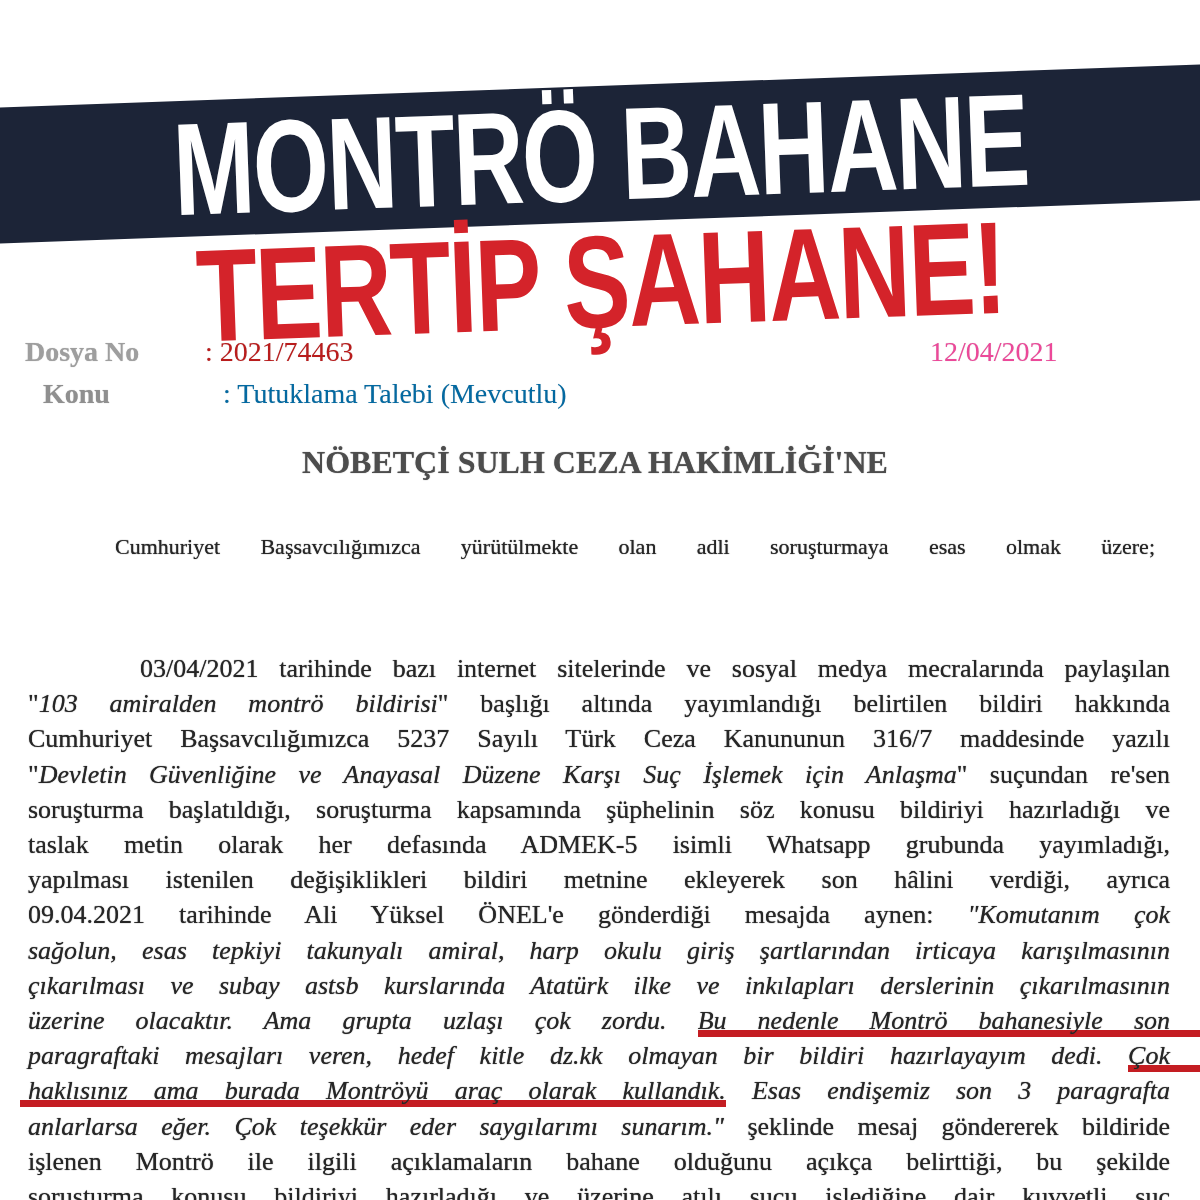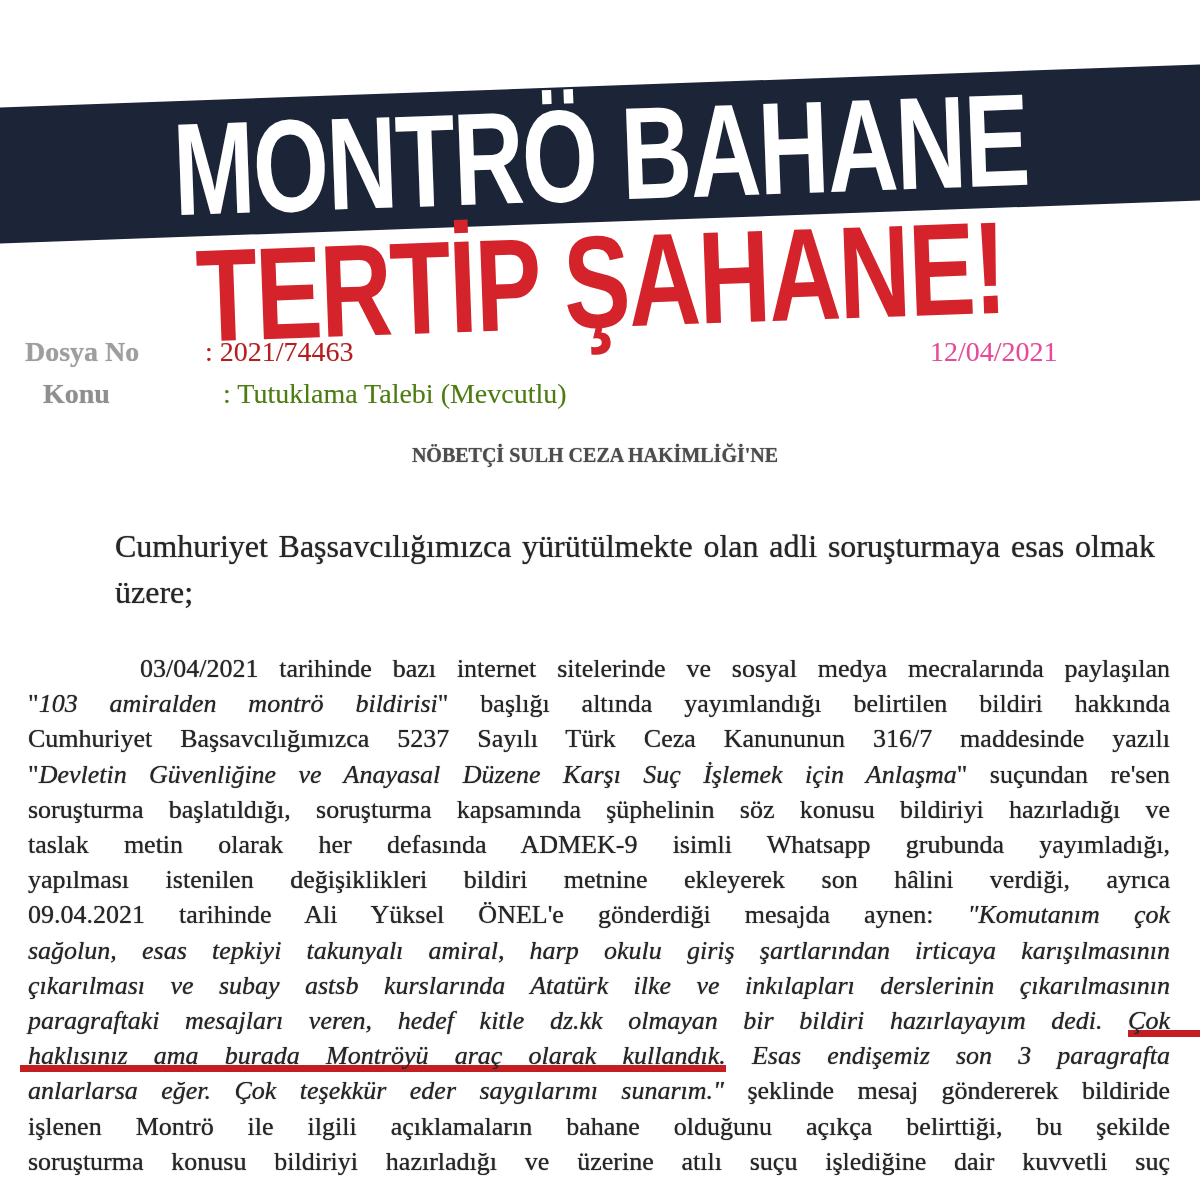--- a/index.html
+++ b/index.html
@@ -32,27 +32,27 @@
     font-size:105px;letter-spacing:-2px;color:var(--red-color,#d4232a);
     transform:scale(0.95,1.25);white-space:nowrap;line-height:1;
   }
   
   .doc{position:absolute;inset:0;z-index:1;color:#262626;filter:blur(0.35px);}
   .hdr-row1{position:absolute;top:336px;left:0;width:1200px;height:36px;font-size:28px;}
   .hdr-row2{position:absolute;top:378px;left:0;width:1200px;height:36px;font-size:28px;margin-left:18px;}
   .hdr-label{position:absolute;left:25px;font-weight:bold;color:#9e9e9e;text-shadow:0 0 1px #b5b5b5;}
   .hdr-label.k{color:#8f8f8f;}
   .hdr-value{position:absolute;left:205px;color:#b91c1c;text-shadow:0 0 1px #cfcfcf;}
-  .hdr-value.k{color:#4d7c0f;}
+  .hdr-value.k{color:#0369a1;}
   .hdr-date{position:absolute;left:930px;color:#ec4899;text-shadow:0 0 1px #d5d5d5;}
   .court-heading{
     position:absolute;top:444px;left:0;width:1190px;text-align:center;
-    font-weight:bold;font-size:20px;color:#4d4d4d;text-shadow:0 0 1px #6a6a6a;
+    font-weight:bold;font-size:32px;color:#4d4d4d;text-shadow:0 0 1px #6a6a6a;
   }
-  .intro{position:absolute;top:524px;left:115px;width:1040px;font-size:32px;line-height:45.5px;}
+  .intro{position:absolute;top:524px;left:115px;width:1040px;font-size:22px;line-height:45.5px;}
   .intro .iline{text-shadow:0 0 1px #3c3c3c;}
   .intro .iline.just{text-align:justify;text-align-last:justify;}
   .para2{position:absolute;top:651px;left:28px;width:1142px;font-size:26px;line-height:35.2px;}
   .para2 .bline{
     text-align:justify;text-align-last:justify;white-space:nowrap;
     text-shadow:0 0 1px #3c3c3c;
   }
   .para2 .bline.indent{text-indent:112px;}
   .it{font-style:italic;}
   .redline{
@@ -79,25 +79,26 @@
   <div class="court-heading">NÖBETÇİ SULH CEZA HAKİMLİĞİ'NE</div>
   <div class="intro">
       <div class="iline just">Cumhuriyet Başsavcılığımızca yürütülmekte olan adli soruşturmaya esas olmak üzere;</div>
     </div>
   <div class="para2">
       <div class="bline indent"><span class="">03/04/2021 tarihinde bazı internet sitelerinde ve sosyal medya mecralarında paylaşılan</span></div>
       <div class="bline"><span class="">"</span><span class="it ">103 amiralden montrö bildirisi</span><span class="">" başlığı altında yayımlandığı belirtilen bildiri hakkında</span></div>
       <div class="bline"><span class="">Cumhuriyet Başsavcılığımızca 5237 Sayılı Türk Ceza Kanununun 316/7 maddesinde yazılı</span></div>
       <div class="bline"><span class="">"</span><span class="it ">Devletin Güvenliğine ve Anayasal Düzene Karşı Suç İşlemek için Anlaşma</span><span class="">" suçundan re'sen</span></div>
       <div class="bline"><span class="">soruşturma başlatıldığı, soruşturma kapsamında şüphelinin söz konusu bildiriyi hazırladığı ve</span></div>
-      <div class="bline"><span class="">taslak metin olarak her defasında ADMEK-9 isimli Whatsapp grubunda yayımladığı,</span></div>
+      <div class="bline"><span class="">taslak metin olarak her defasında ADMEK-5 isimli Whatsapp grubunda yayımladığı,</span></div>
       <div class="bline"><span class="">yapılması istenilen değişiklikleri bildiri metnine ekleyerek son hâlini verdiği, ayrıca</span></div>
       <div class="bline"><span class="">09.04.2021 tarihinde Ali Yüksel ÖNEL'e gönderdiği mesajda aynen: </span><span class="it ">"Komutanım çok</span></div>
       <div class="bline"><span class="it ">sağolun, esas tepkiyi takunyalı amiral, harp okulu giriş şartlarından irticaya karışılmasının</span></div>
       <div class="bline"><span class="it ">çıkarılması ve subay astsb kurslarında Atatürk ilke ve inkılapları derslerinin çıkarılmasının</span></div>
+      <div class="bline"><span class="it ">üzerine olacaktır. Ama grupta uzlaşı çok zordu. </span><span class="it redline ext-r">Bu nedenle Montrö bahanesiyle son</span></div>
       <div class="bline"><span class="it ">paragraftaki mesajları veren, hedef kitle dz.kk olmayan bir bildiri hazırlayayım dedi. </span><span class="it redline ext-r">Çok</span></div>
       <div class="bline"><span class="it redline ext-l">haklısınız ama burada Montröyü araç olarak kullandık.</span><span class="it "> Esas endişemiz son 3 paragrafta</span></div>
       <div class="bline"><span class="it ">anlarlarsa eğer. Çok teşekkür eder saygılarımı sunarım."</span><span class=""> şeklinde mesaj göndererek bildiride</span></div>
       <div class="bline"><span class="">işlenen Montrö ile ilgili açıklamaların bahane olduğunu açıkça belirttiği, bu şekilde</span></div>
       <div class="bline"><span class="">soruşturma konusu bildiriyi hazırladığı ve üzerine atılı suçu işlediğine dair kuvvetli suç</span></div>
     </div>
 </div>
 
 <div class="band">
   <span class="band-text">MONTRÖ BAHANE</span>

